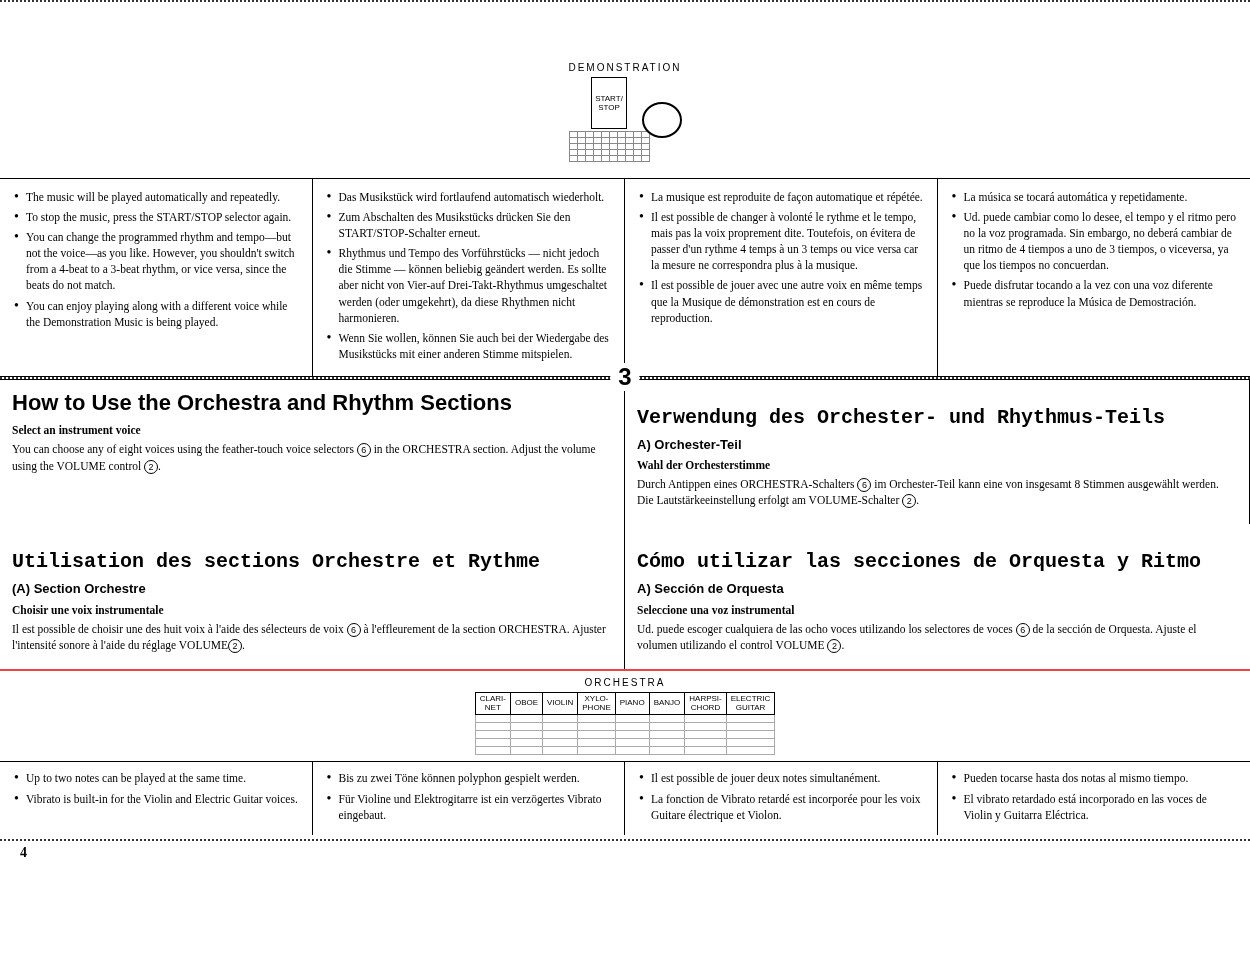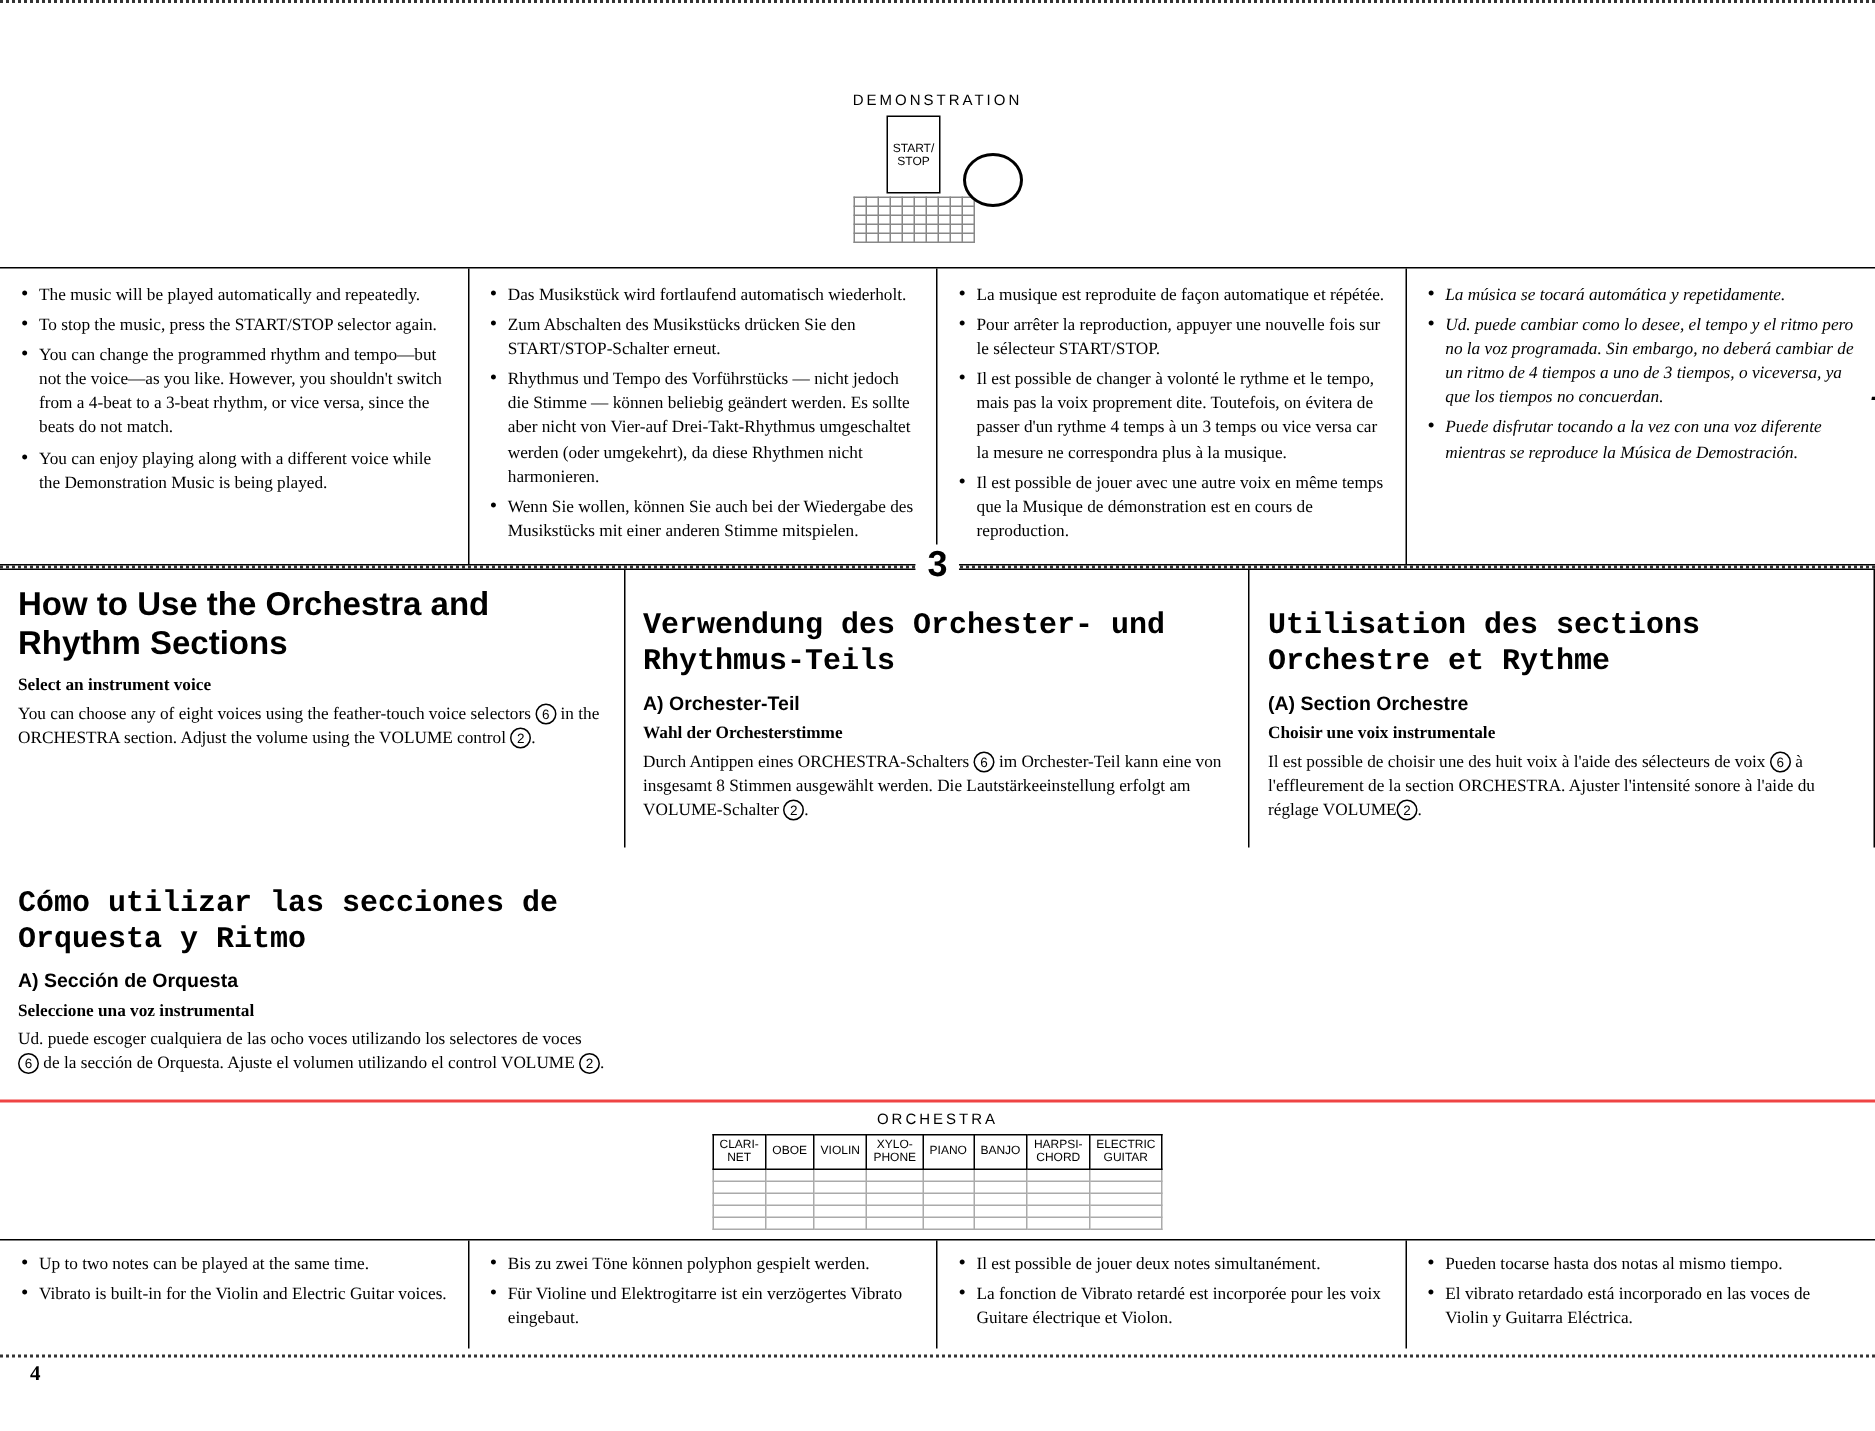--- a/index.html
+++ b/index.html
@@ -63,21 +63,20 @@
 
     .col {
       padding: 10px 12px;
       border-right: 1px solid #000;
       font-size: 11.5px;
       line-height: 1.4;
     }
 
     .col:last-child {
       border-right: none;
-      font-style: italic;
     }
 
     .bullet-list {
       list-style: none;
       padding: 0;
       margin: 0;
     }
 
     .bullet-list li {
       padding-left: 14px;
@@ -92,21 +91,21 @@
       position: absolute;
       left: 2px;
       top: 0;
       font-size: 14px;
       line-height: 1.1;
     }
 
     
     .bottom-four-col {
       display: grid;
-      grid-template-columns: 1fr 1fr 1fr;
+      grid-template-columns: 1fr 1fr;
     }
 
     .bottom-col {
       padding: 10px 12px;
       border-right: 1px solid #000;
       font-size: 11.5px;
       line-height: 1.4;
     }
 
     .bottom-col:last-child {
@@ -325,21 +324,20 @@
       <li>Das Musikstück wird fortlaufend automatisch wiederholt.</li>
       <li>Zum Abschalten des Musikstücks drücken Sie den START/STOP-Schalter erneut.</li>
       <li>Rhythmus und Tempo des Vorführstücks — nicht jedoch die Stimme — können beliebig geändert werden. Es sollte aber nicht von Vier-auf Drei-Takt-Rhythmus umgeschaltet werden (oder umgekehrt), da diese Rhythmen nicht harmonieren.</li>
       <li>Wenn Sie wollen, können Sie auch bei der Wiedergabe des Musikstücks mit einer anderen Stimme mitspielen.</li>
     </ul>
   </div>
 
   <div class="col">
     <ul class="bullet-list">
       <li>La musique est reproduite de façon automatique et répétée.</li>
-      <li>Pour arrêter la reproduction, appuyer une nouvelle fois sur le sélecteur START/STOP.</li>
       <li>Il est possible de changer à volonté le rythme et le tempo, mais pas la voix proprement dite. Toutefois, on évitera de passer d'un rythme 4 temps à un 3 temps ou vice versa car la mesure ne correspondra plus à la musique.</li>
       <li>Il est possible de jouer avec une autre voix en même temps que la Musique de démonstration est en cours de reproduction.</li>
     </ul>
   </div>
 
   <div class="col" style="position:relative;">
     <ul class="bullet-list">
       <li>La música se tocará automática y repetidamente.</li>
       <li>Ud. puede cambiar como lo desee, el tempo y el ritmo pero no la voz programada. Sin embargo, no deberá cambiar de un ritmo de 4 tiempos a uno de 3 tiempos, o viceversa, ya que los tiempos no concuerdan.</li>
       <li>Puede disfrutar tocando a la vez con una voz diferente mientras se reproduce la Música de Demostración.</li>

